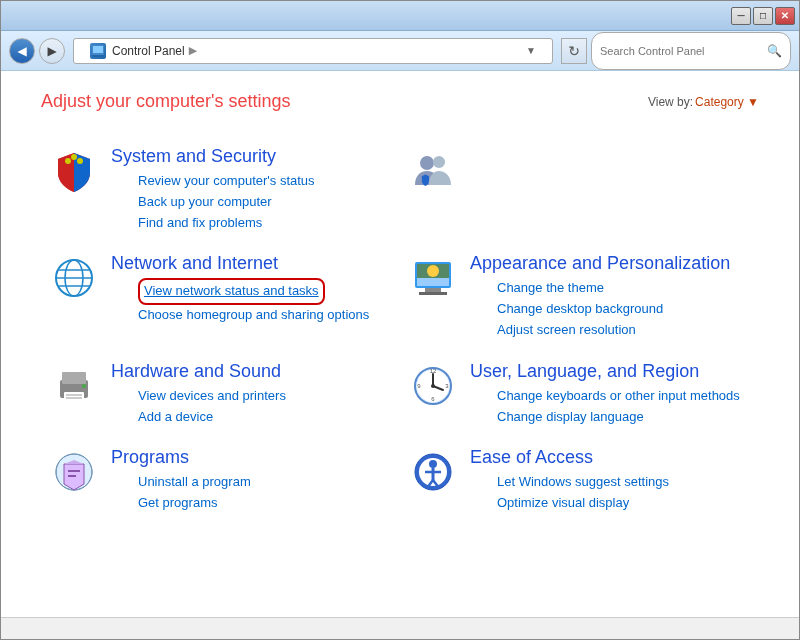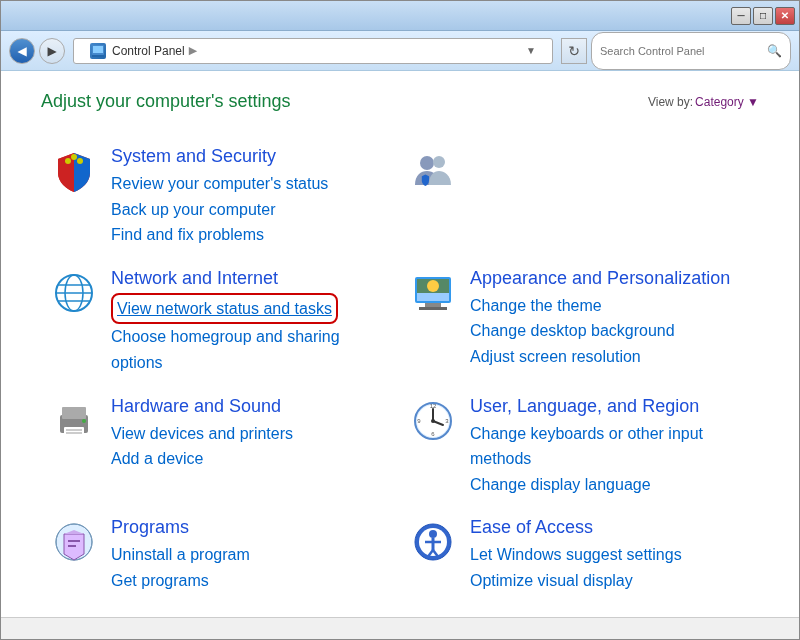--- a/index.html
+++ b/index.html
@@ -173,34 +173,34 @@
 
     .page-header {
       display: flex;
       justify-content: space-between;
       align-items: center;
       margin-bottom: 24px;
     }
 
     .page-title {
       font-size: 18px;
-      color: #15803d;
+      color: #ef4444;
       font-weight: normal;
     }
 
     .view-by {
       display: flex;
       align-items: center;
       gap: 2px;
       font-size: 12px;
       color: #333;
     }
 
     .view-by-label { color: #555; }
-    .view-by-value { color: #701a75; cursor: pointer; }
+    .view-by-value { color: #c2410c; cursor: pointer; }
 
     
     .categories {
       display: grid;
       grid-template-columns: 1fr 1fr;
       gap: 0;
     }
 
     .category-item {
       display: flex;
@@ -223,24 +223,25 @@
 
     .cat-title {
       font-size: 18px;
       color: #1d4ed8;
       cursor: pointer;
       margin-bottom: 4px;
     }
 
     .cat-link {
       display: block;
-      font-size: 16px;
+      font-size: 13px;
       color: #0066cc;
       cursor: pointer;
       line-height: 1.6;
+      margin-left: 27px;
     }
 
     .cat-link.highlighted {
       text-decoration: underline;
       border: 2px solid #cc0000;
       border-radius: 8px;
       padding: 1px 4px;
       display: inline-block;
     }
 

